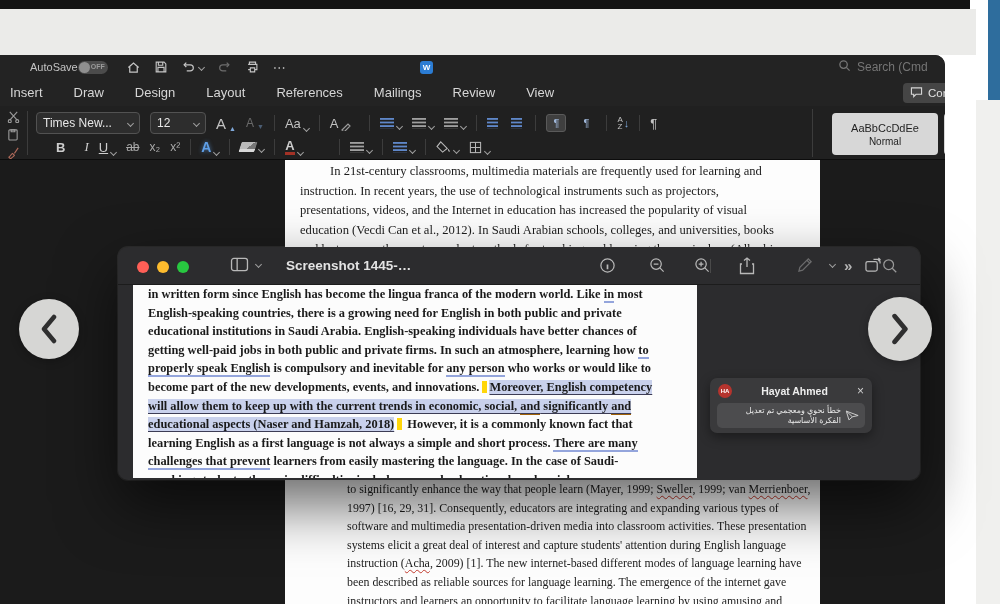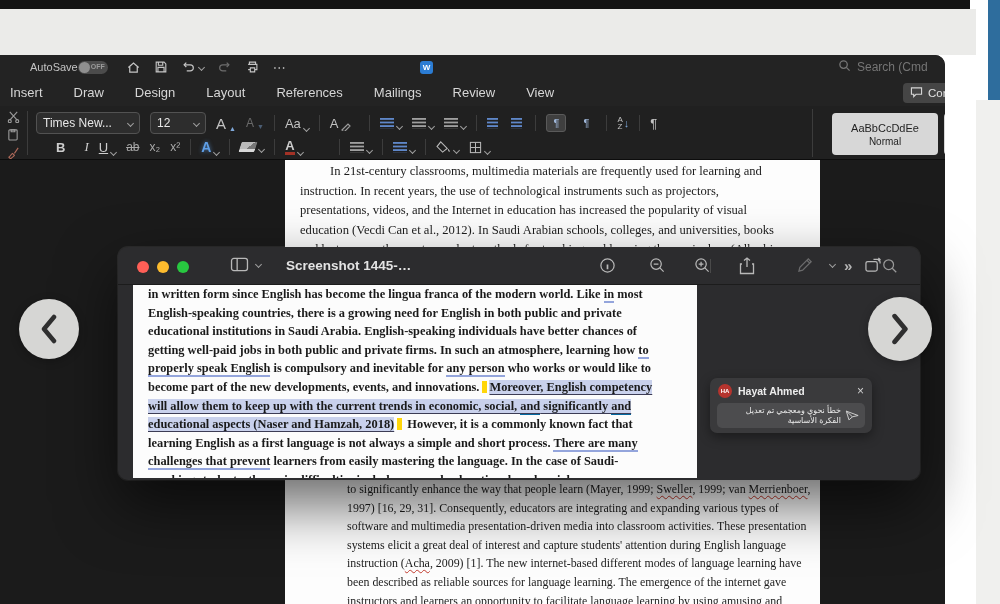--- a/index.html
+++ b/index.html
@@ -107,32 +107,32 @@
   .pv-title { position:absolute; left:168px; top:11px; font-size:13.5px; font-weight:bold; color:#e3e3e3; white-space:nowrap; }
   .pv-ico { position:absolute; top:10px; display:flex; align-items:center; }
   .pv-ico svg { display:block; }
   .pv-sep { position:absolute; left:592px; top:12px; width:1px; height:14px; background:#4a4a4a; }
   .pv-overflow { color:#b5b5b5; font-size:15px; font-weight:bold; }
 
   .pv-page { position:absolute; left:15px; top:38px; width:564px; height:193px; background:#fcfcfc; overflow:hidden; }
   .pv-text { position:absolute; left:15px; top:0px; width:545px; font-family:"Liberation Serif", serif;
     font-size:12.4px; font-weight:600; color:#1a1a1a; line-height:18.6px; }
   .u-blue { border-bottom:2px solid #94a5dc; }
-  .u-red { border-bottom:2px solid #0369a1; }
+  .u-red { border-bottom:2px solid #a16207; }
   .hl { background:#c9d1ec;font-family:Liberation Serif, serif; }
   .ins { text-decoration:underline; text-decoration-color:#3c3c55; text-underline-offset:3px; }
   .ymark { display:inline-block; width:5px; height:12px; background:#ffd60a; vertical-align:-2px; margin:0 2px 0 3px; }
 
   
   .comment-card { position:absolute; left:592px; top:131px; width:162px; height:55px; background:#3a3a3c;
     border-radius:7px; box-shadow:0 4px 12px rgba(0,0,0,.4); }
   .cc-head { position:absolute; left:8px; top:5px; right:8px; height:16px; display:flex; align-items:center; gap:6px; }
   .avatar { width:14px; height:14px; border-radius:50%; background:#b5342e; color:#fff; font-size:6px;
     font-weight:bold; display:flex; align-items:center; justify-content:center; flex:none; }
-  .cc-author { font-size:10.5px; font-weight:bold; color:#ededed; flex:1; }
+  .cc-author { font-size:10.5px; font-weight:bold; color:#ededed; flex:1;text-align:center; }
   .cc-close { color:#cfcfcf; font-size:12px; line-height:12px; }
   .cc-input { position:absolute; left:7px; top:25px; width:148px; height:25px; background:#4c4c4e;
     border-radius:5px; display:flex; align-items:center; padding:0 6px; gap:4px; }
   .cc-text { flex:1; direction:rtl; text-align:right; font-size:8px; line-height:9.5px; color:#e8e8e8; }
 
   
   .nav-circle { position:absolute; width:60px; height:60px; border-radius:50%; background:#d6d6d4;
     display:flex; align-items:center; justify-content:center; box-shadow:0 2px 8px rgba(0,0,0,.25); }
   .nav-left { left:19px; top:299px; }
   .nav-right { left:868px; top:297px; width:64px; height:64px; }

